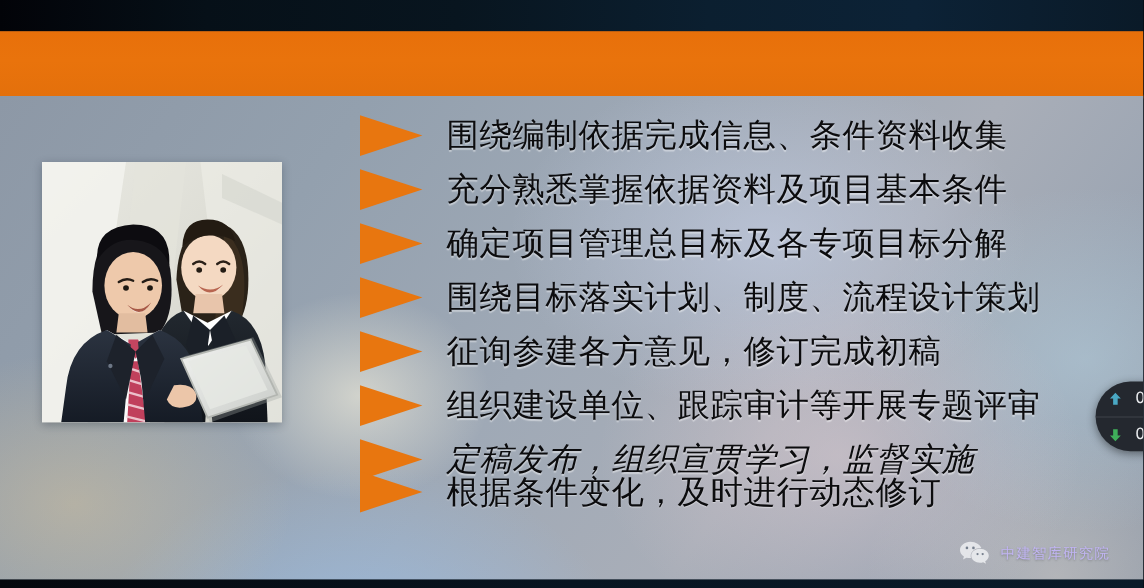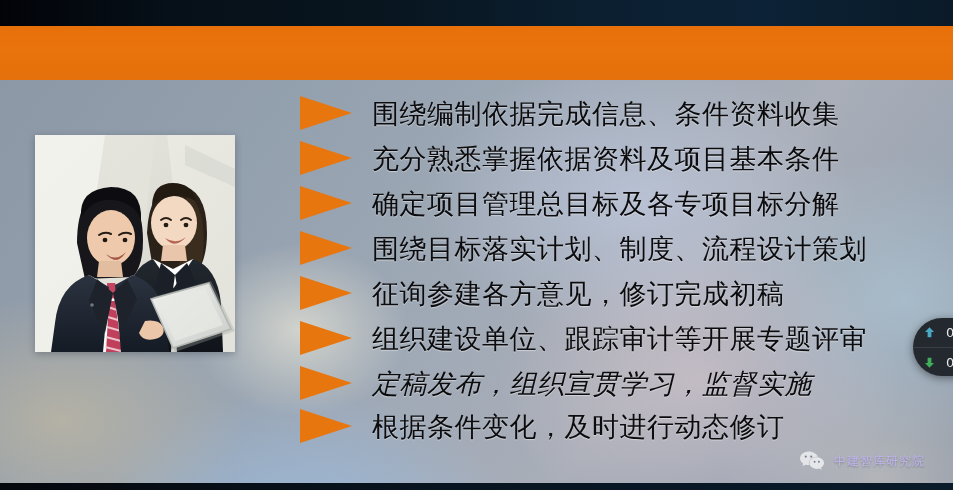--- a/index.html
+++ b/index.html
@@ -340,21 +340,21 @@
     </div>
 
     <div class="bullet-row" style="top:281px;font-style:italic;">
       <span class="arrow-icon">
         <span class="tri-glow"></span>
           <span class="tri"></span>
       </span>
       <span class="bullet-text">定稿发布，组织宣贯学习，监督实施</span>
     </div>
 
-    <div class="bullet-row" style="top:324px;">
+    <div class="bullet-row" style="top:308px;">
       <span class="arrow-icon">
         <span class="tri-glow"></span>
           <span class="tri"></span>
       </span>
       <span class="bullet-text">根据条件变化，及时进行动态修订</span>
     </div>
 
   </div>
 
   <div class="watermark">

